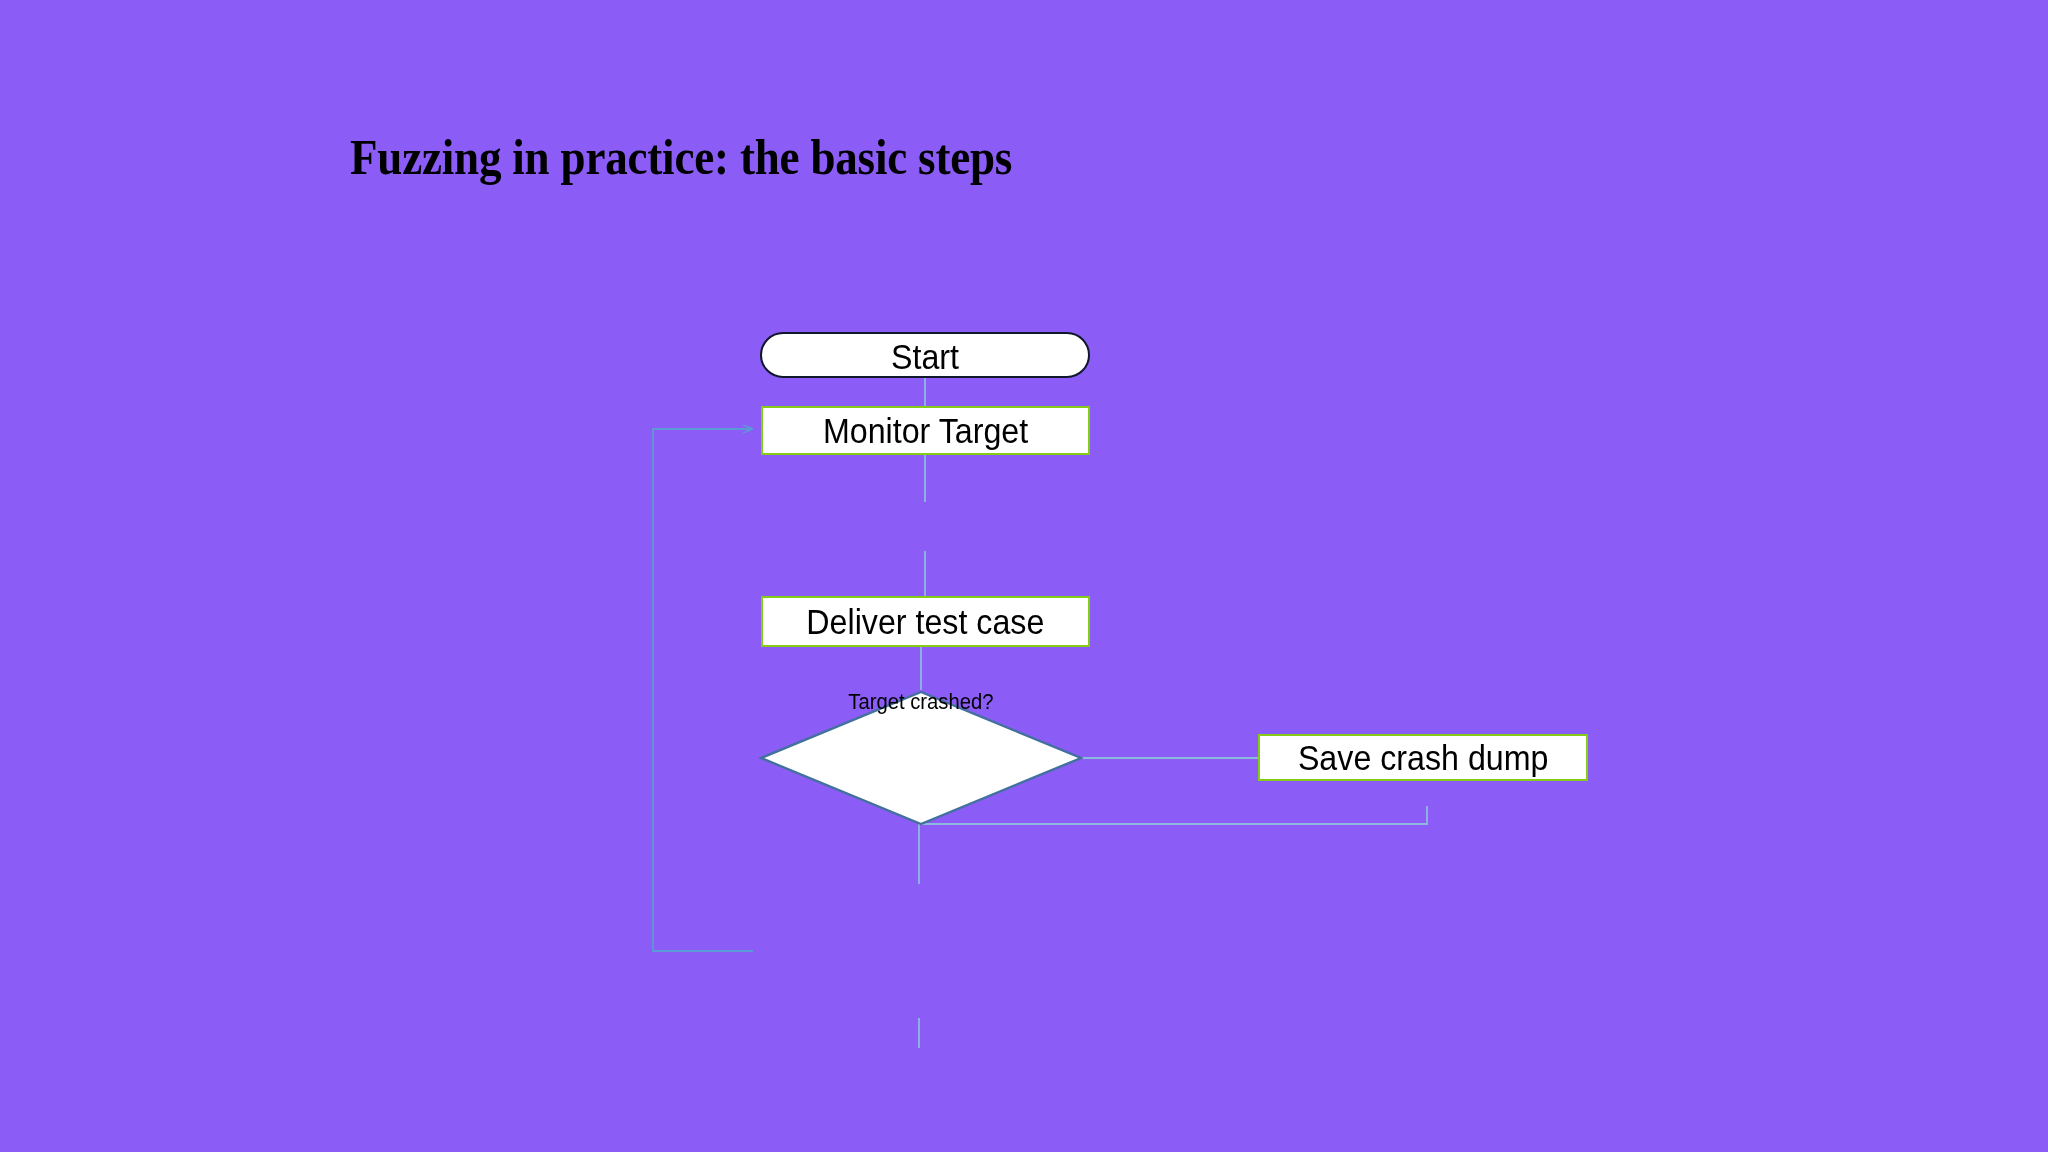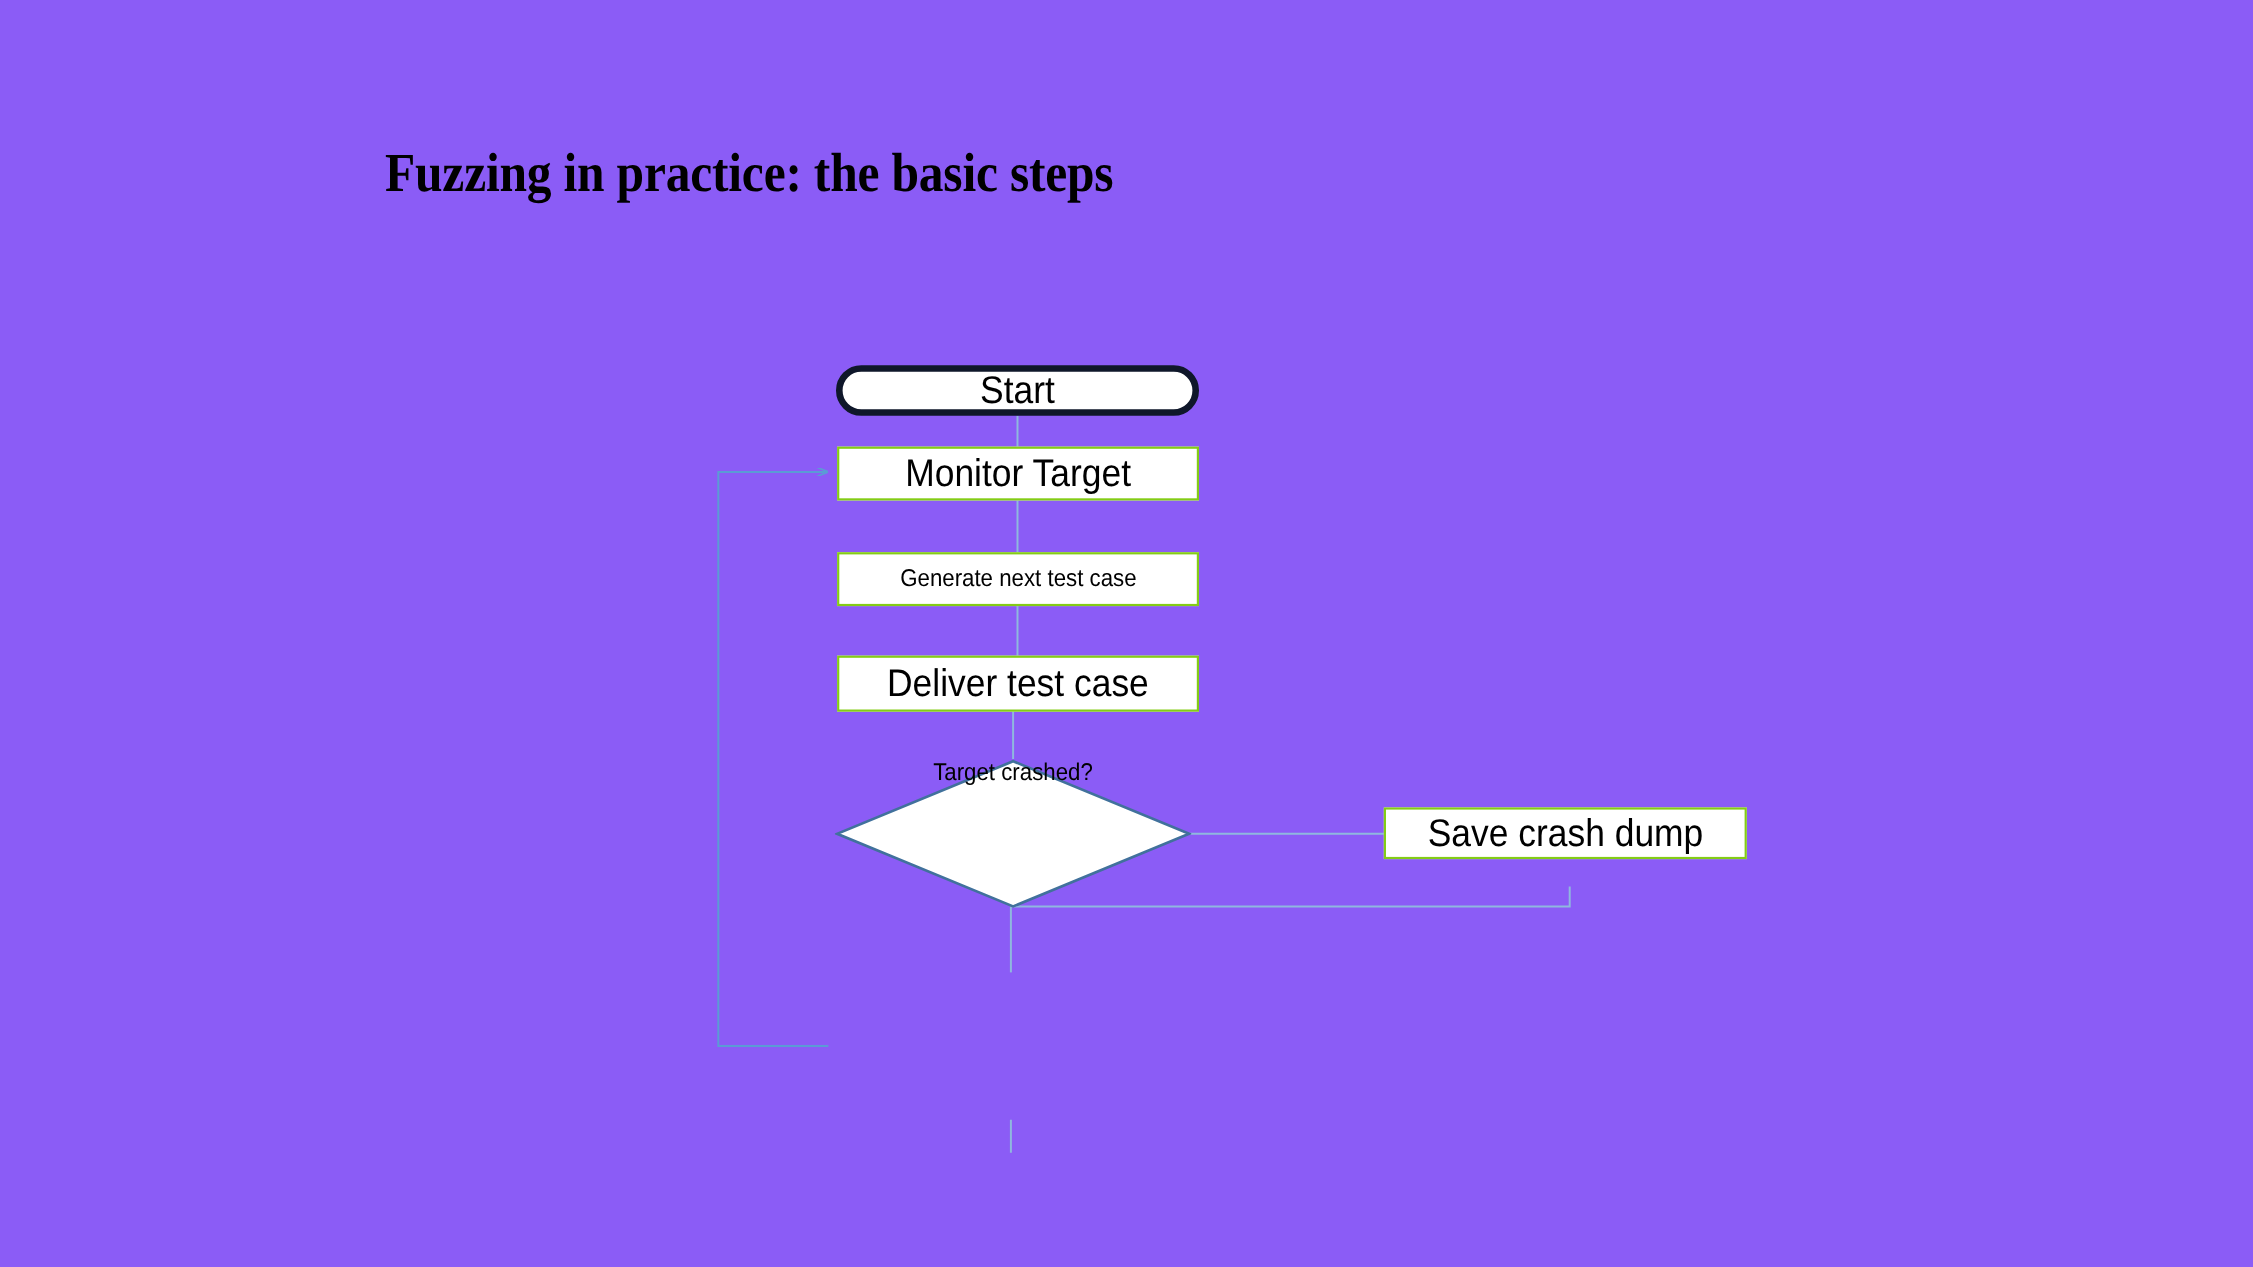--- a/index.html
+++ b/index.html
@@ -67,22 +67,23 @@
     background: #ffffff;
     text-align: center;
     font-family: "Liberation Sans", sans-serif;
     white-space: pre-line;
   }
 
   .node-box {
     border: 2px solid #84cc16;
   }
   .node-pill {
-    border: 6px solid #0f172a;
+    border: 2px solid #0f172a;
     border-radius: 999px;
+    align-items: flex-end;
   }
 
   .node-label {
     display: block;
     line-height: 1.12;
     transform: scaleX(0.92);
   }
 
   .text-lg  { font-size: 35px; }
   .text-sm  { font-size: 22px; }
@@ -146,23 +147,20 @@
     </svg>
 
     <div class="node node-pill" style="left:760px; top:332px; width:330px; height:46px;">
       <span class="node-label text-lg">Start</span>
     </div>
 
     <div class="node node-box" style="left:761px; top:406px; width:329px; height:49px;">
       <span class="node-label text-lg">Monitor Target</span>
     </div>
 
-    <div class="node node-box" style="left:761px; top:502px; width:329px; height:49px;">
-      <span class="node-label text-sm">Generate next test case</span>
-    </div>
 
     <div class="node node-box" style="left:761px; top:596px; width:329px; height:51px;">
       <span class="node-label text-lg">Deliver test case</span>
     </div>
 
     <div class="node-diamond" style="left:759px; top:690px; width:324px; height:136px;">
       <svg width="324" height="136" viewBox="0 0 324 136">
         <polygon points="162,2 322,68 162,134 2,68" fill="#ffffff" stroke="#41719C" stroke-width="2.4"></polygon>
       </svg>
       <span class="node-label text-dm">Target

